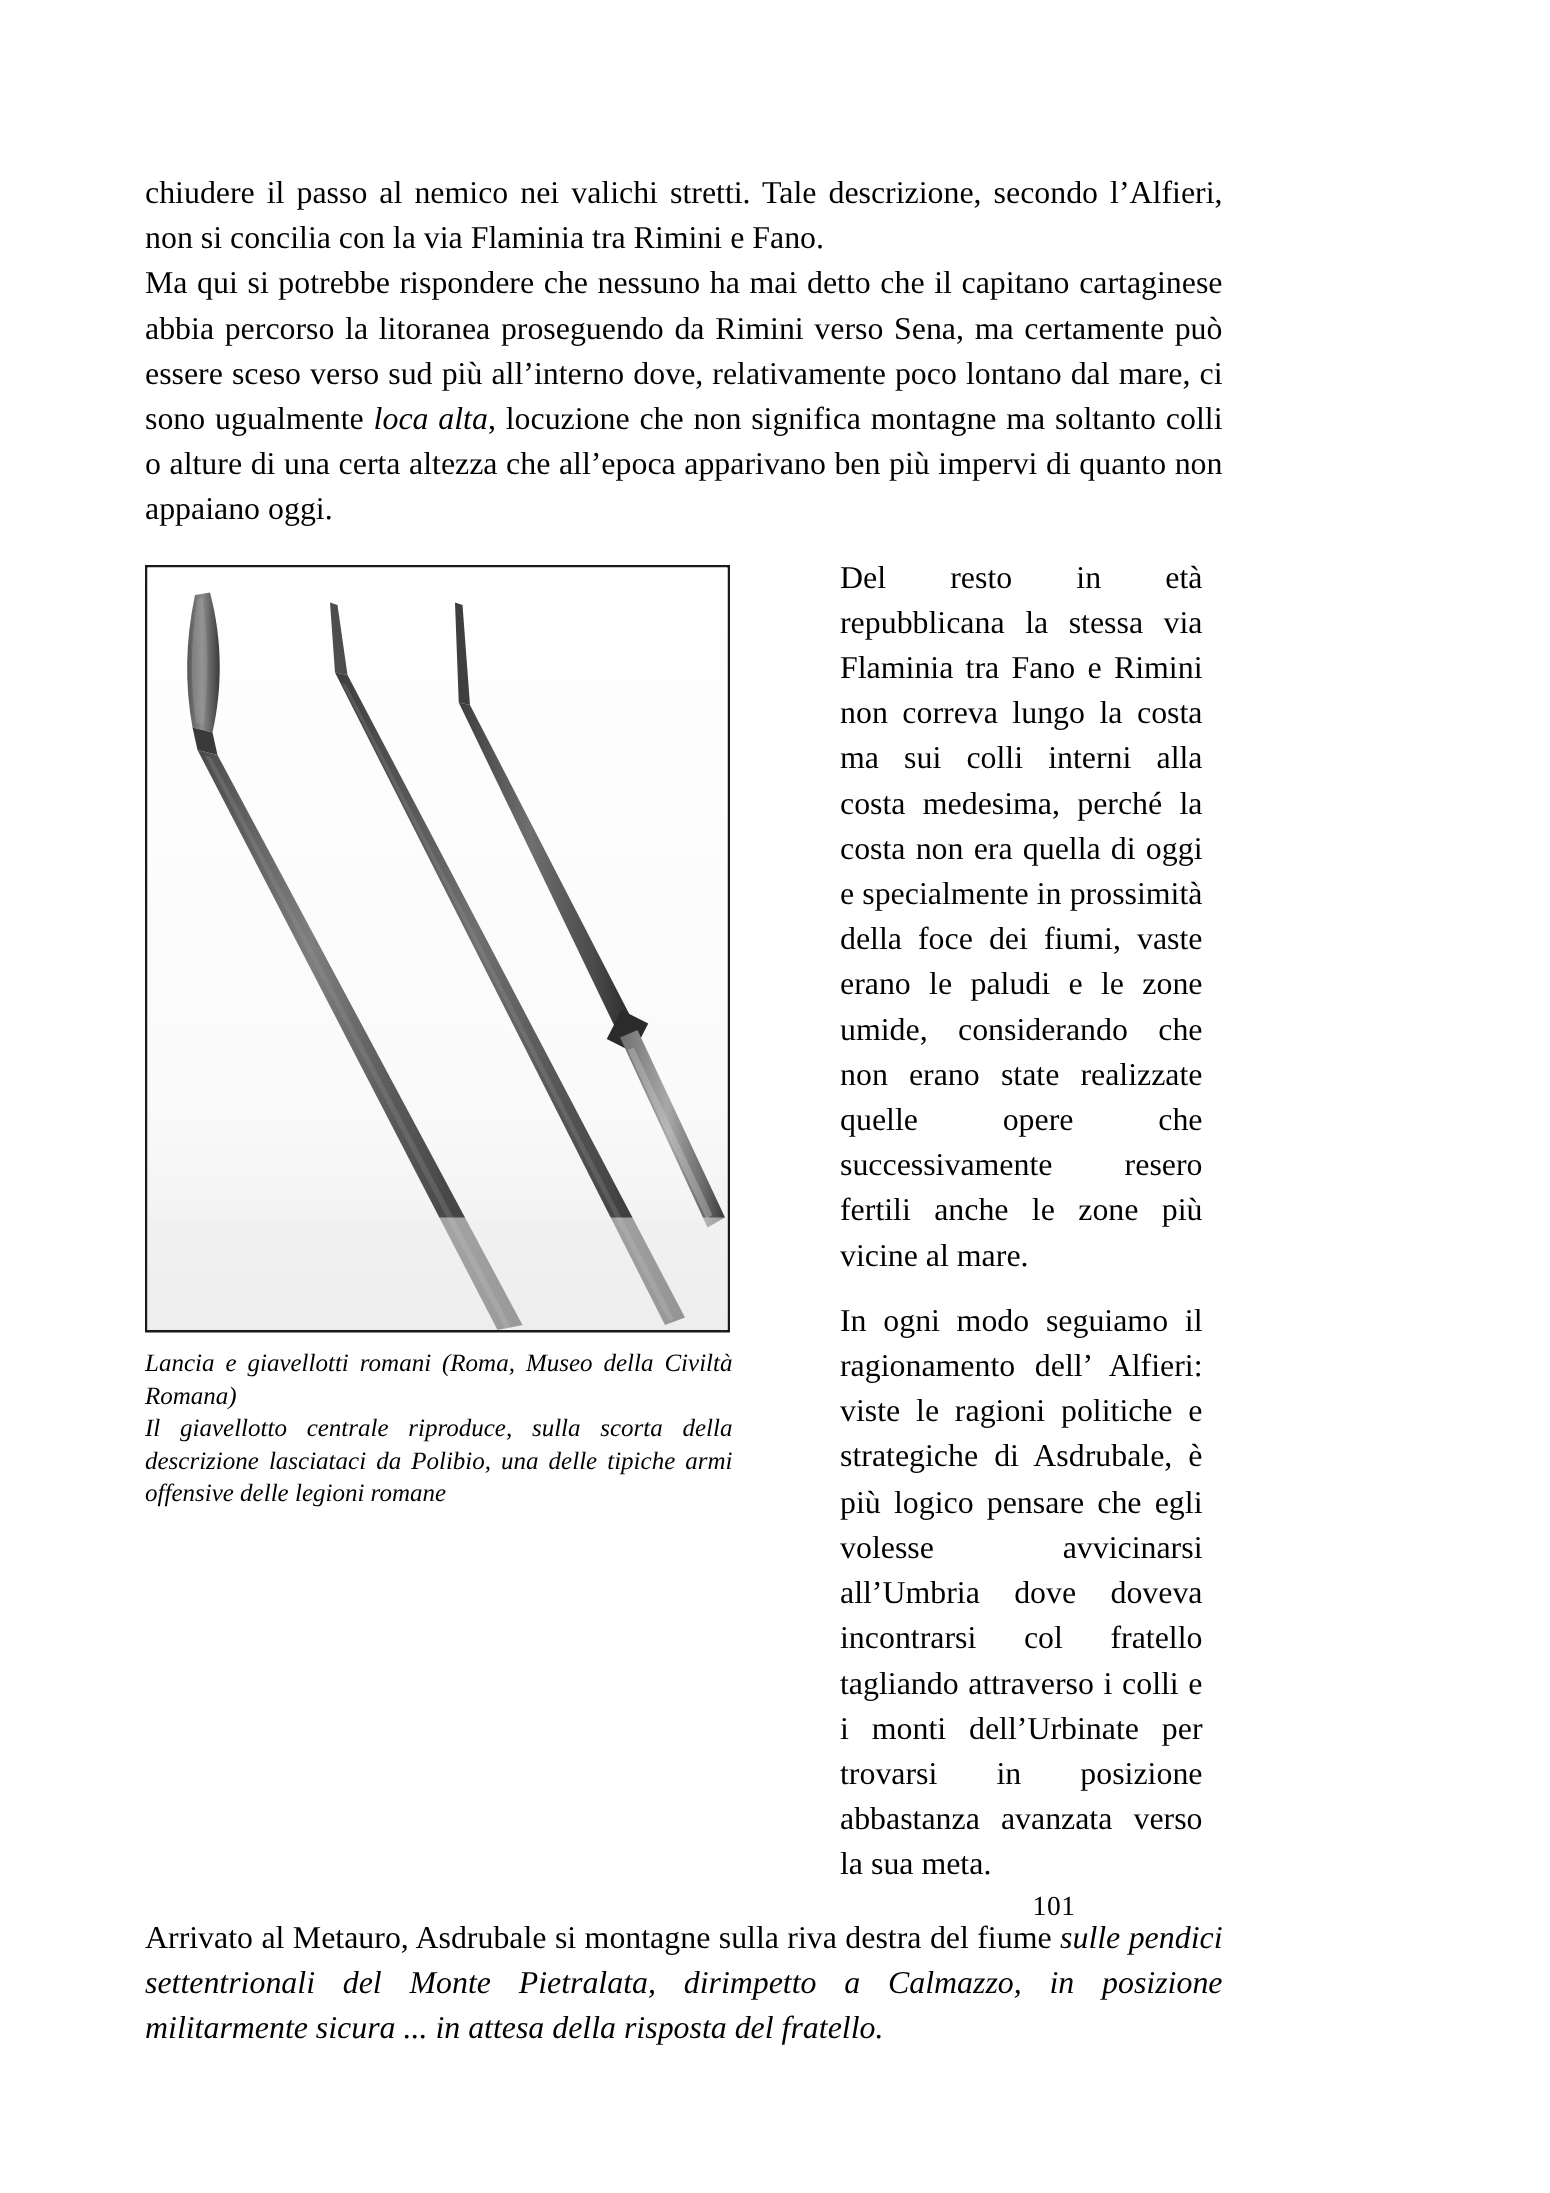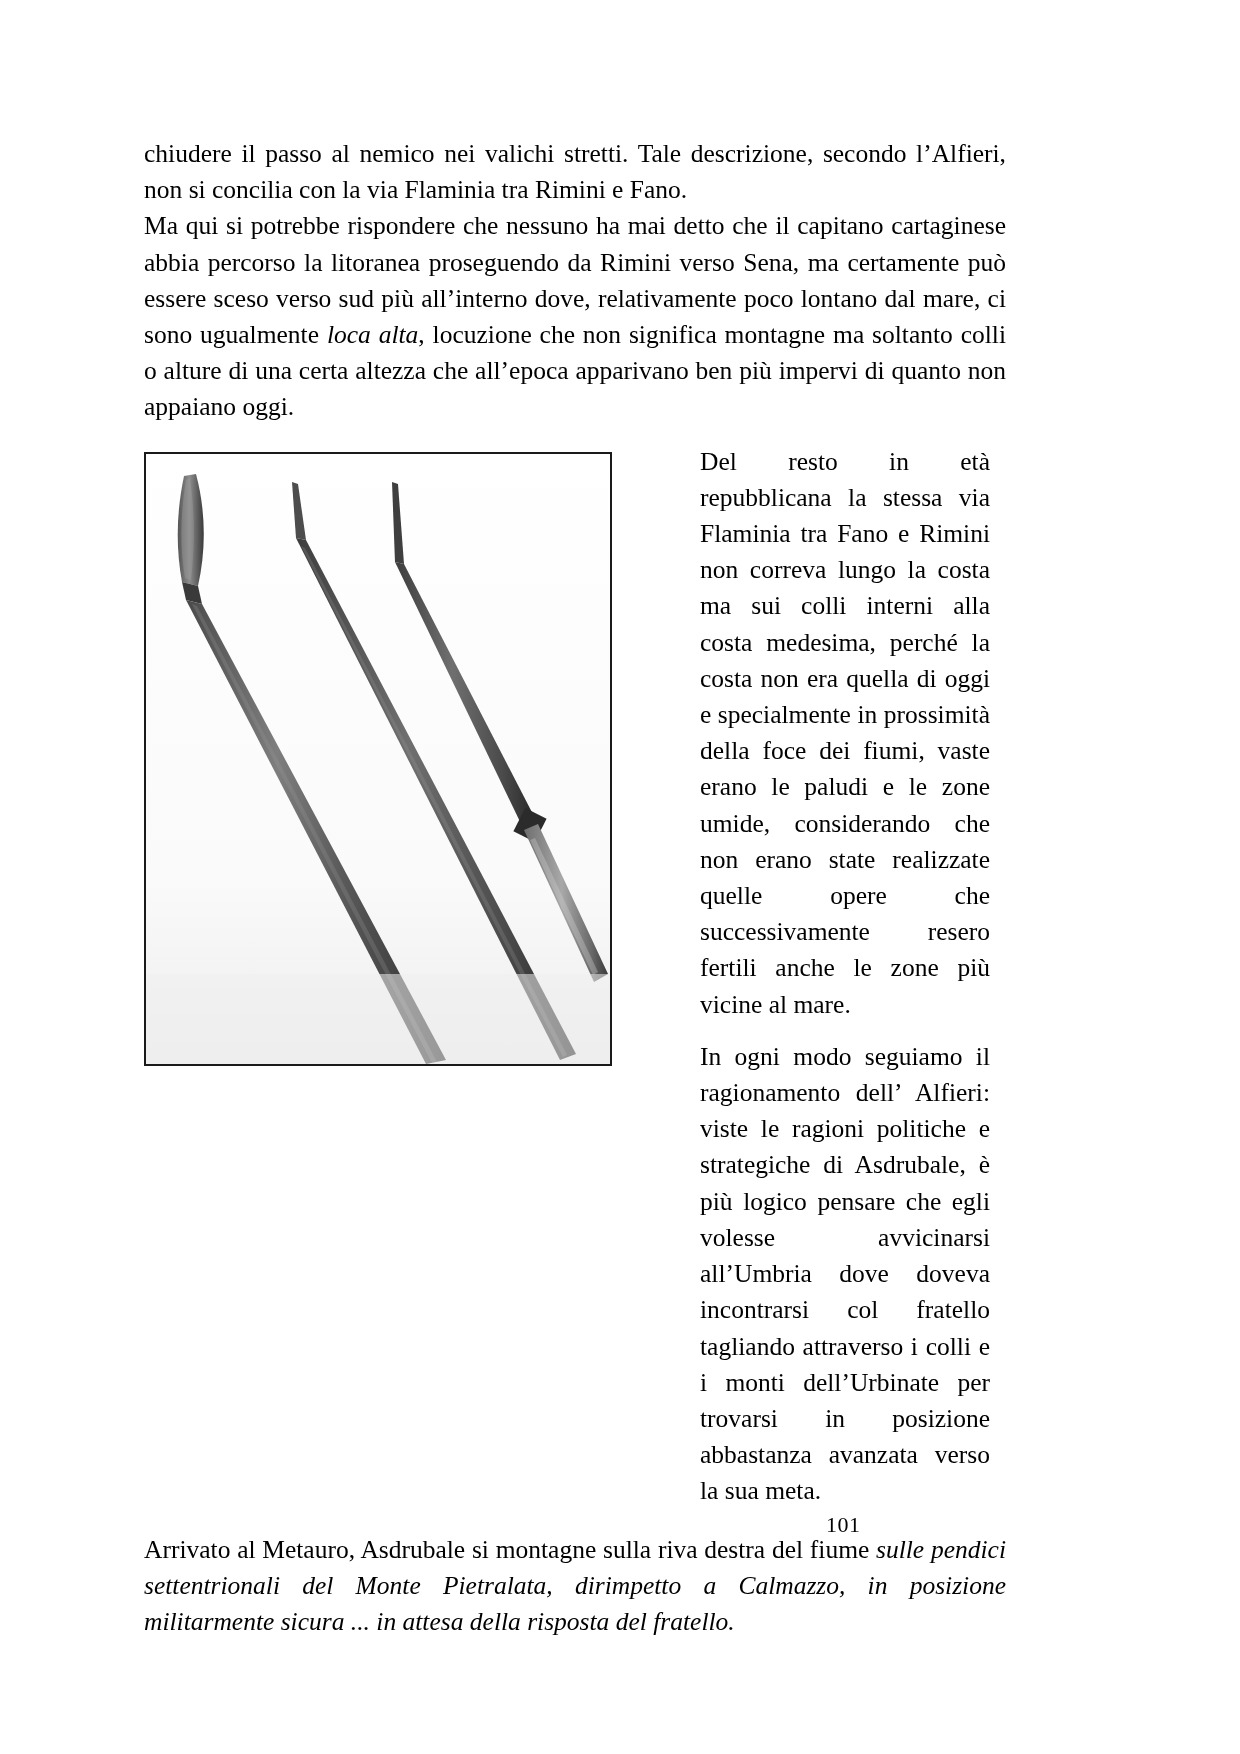--- a/index.html
+++ b/index.html
@@ -13,21 +13,21 @@
     height: 1754px;
     background: #ffffff;
     font-family: "Liberation Serif", "DejaVu Serif", serif;
     color: #000000;
     overflow: hidden;
   }
 
   
   .content {
     position: absolute;
-    left: 144px;
+    left: 116px;
     top: 136px;
     width: 862px;
   }
 
   p.body-para {
     margin: 0;
     font-size: 25.5px;
     line-height: 36.2px;
     text-align: justify;
     text-justify: inter-word;
@@ -183,20 +183,24 @@
                 <rect x="372" y="358" width="24" height="26" transform="rotate(27 384 371)" fill="#2b2b2b"></rect>
                 <path d="M378,376 L392,370 L462,520 L448,528 Z" fill="url(#shaftC)"></path>
                 <path d="M384,386 L389,384 L452,518 L447,521 Z" fill="#d2d2d2" opacity="0.35"></path>
               </g>
 
               <rect x="0" y="520" width="464" height="90" fill="#eeeeee" opacity="0.55"></rect>
             </svg>
           </div>
         </div>
 
+        <div class="caption">
+          <span class="cap-line">Lancia e giavellotti romani (Roma, Museo della Civiltà Romana)</span>
+          <span class="cap-line cap2">Il giavellotto centrale riproduce, sulla scorta della descrizione lasciataci da Polibio, una delle tipiche armi offensive delle legioni romane</span>
+        </div>
       </div>
 
     </div>
 
     <div class="tail">
       <p class="body-para"><span>Arrivato al Metauro, Asdrubale si montagne sulla riva destra del fiume </span><span class="italic">sulle pendici settentrionali del Monte Pietralata, dirimpetto a Calmazzo, in posizione militarmente sicura ... in attesa della risposta del fratello.</span></p>
     </div>
 
   </div>
 

